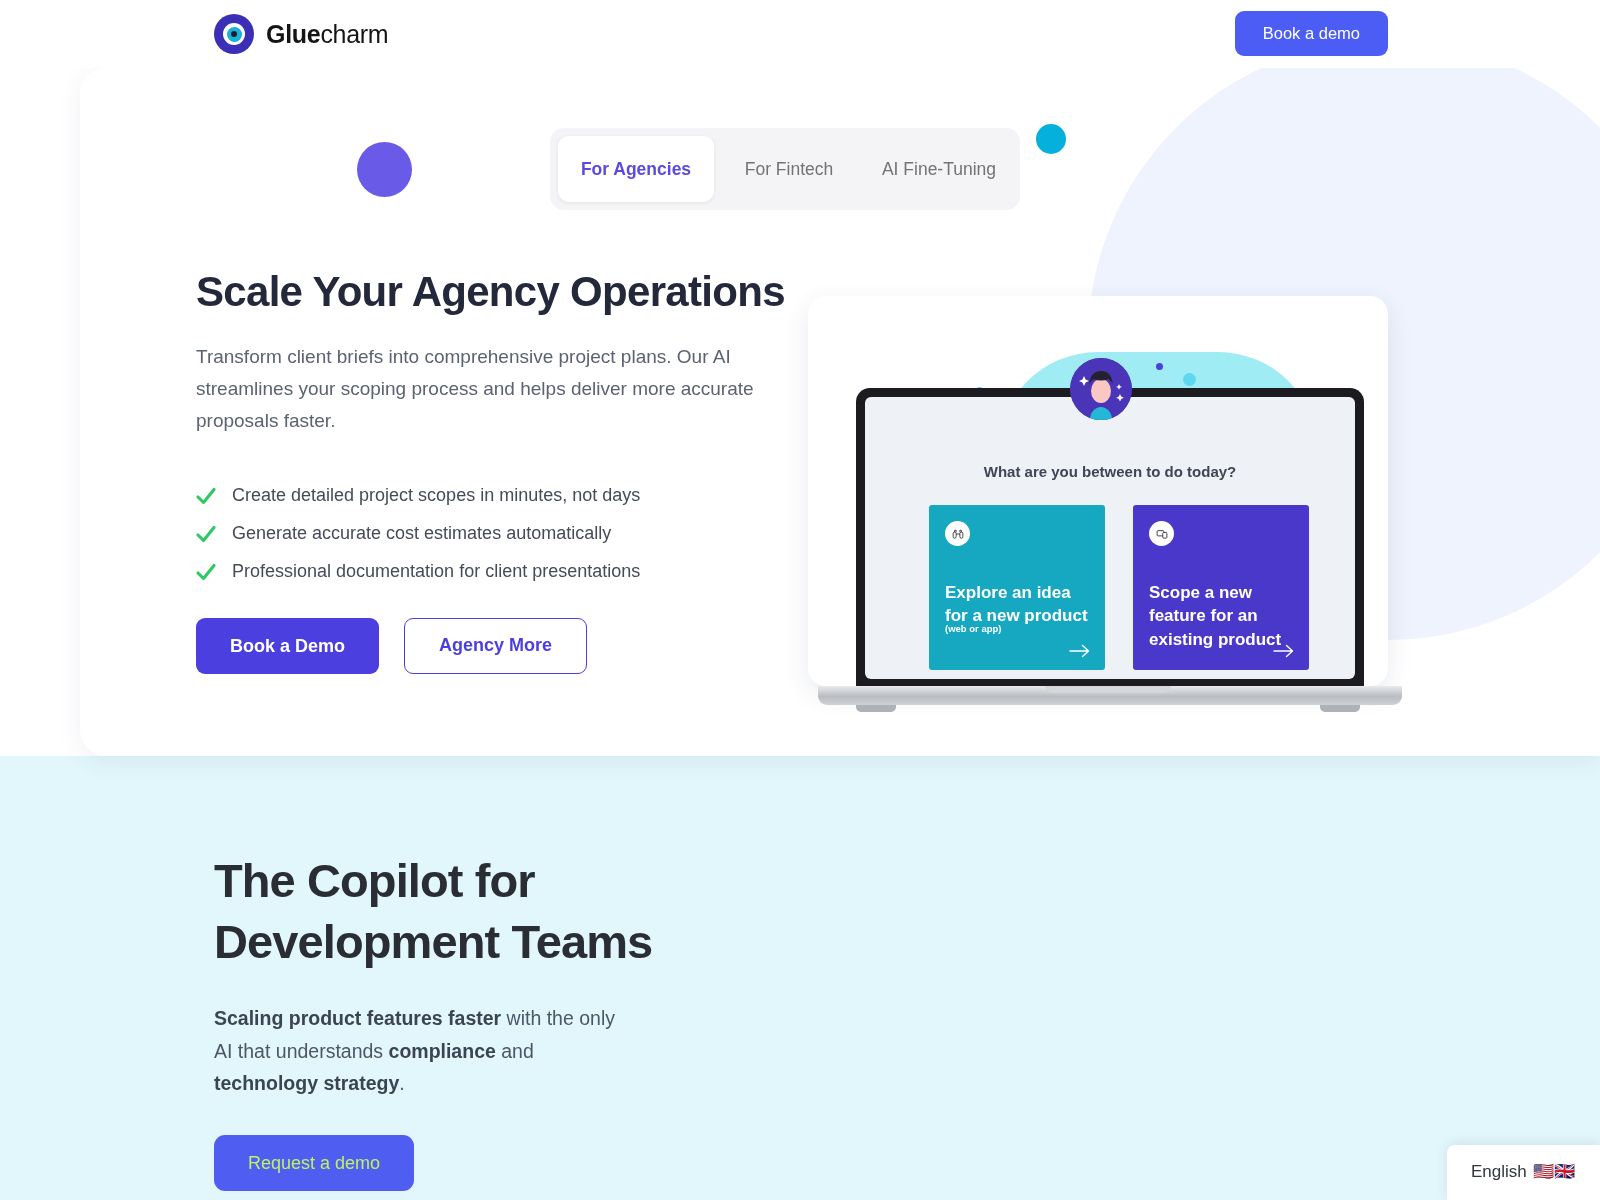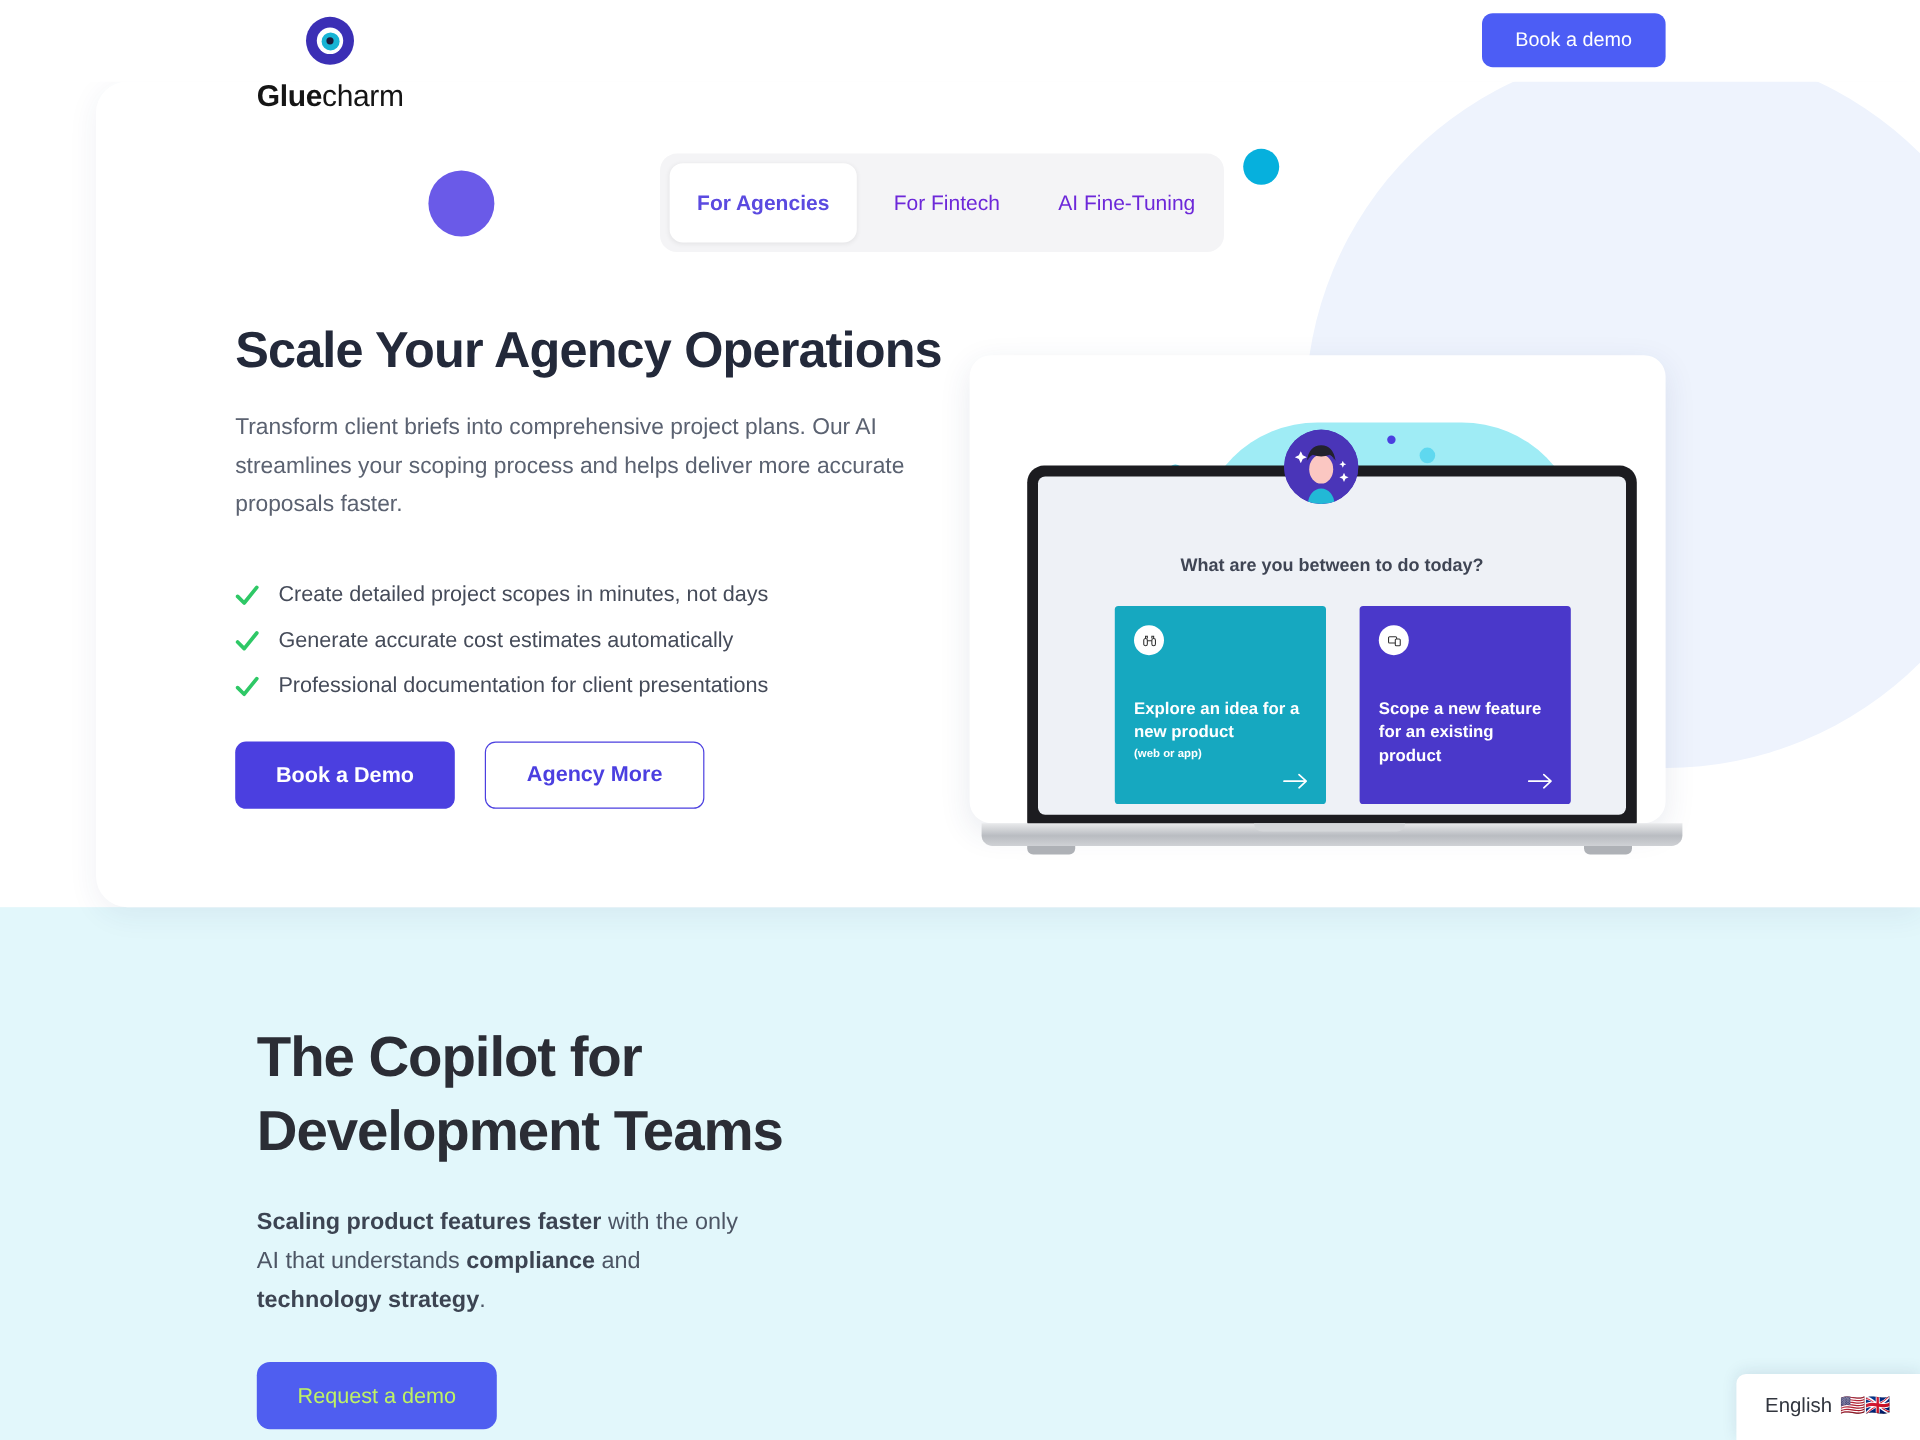--- a/index.html
+++ b/index.html
@@ -11,21 +11,21 @@
     position: relative;
   }
 
   
   .header {
     position: absolute; top: 0; left: 0; width: 1600px; height: 68px;
     background: #ffffff; z-index: 40;
   }
   .logo-wrap {
     position: absolute; left: 214px; top: 14px;
-    display: flex; align-items: center; gap: 12px; flex-direction: column;
+    display: flex; align-items: center; gap: 12px;
   }
   .logo-mark {
     width: 40px; height: 40px; border-radius: 50%;
     background: #3b2fb5;
     display: flex; align-items: center; justify-content: center;
   }
   .logo-mark .ring {
     width: 22px; height: 22px; border-radius: 50%;
     background: #ffffff;
     display: flex; align-items: center; justify-content: center;
@@ -75,21 +75,21 @@
   
   .tabs {
     position: absolute; left: 470px; top: 60px;
     width: 470px; height: 82px;
     background: #f4f4f6; border-radius: 14px;
     display: flex; align-items: center; padding: 8px;
   }
   .tab {
     flex: 0 0 auto; height: 66px;
     display: flex; align-items: center; justify-content: center;
-    text-align: center; font-size: 17.5px; color: #6d28d9;
+    text-align: center; font-size: 17.5px; color: #737373;
     border-radius: 11px; cursor: pointer; line-height: 1.15;
     padding: 0 14px;
   }
   .tab.t0 { width: 156px; }
   .tab.t1 { width: 150px; }
   .tab.t2 { width: 150px; }
   .tab.active {
     background: #ffffff; color: #5b4ae0; font-weight: 700;
     box-shadow: 0 1px 4px rgba(0,0,0,0.07);
   }
@@ -162,21 +162,21 @@
   .lp1-cards { position: absolute; left: 64px; top: 108px; display: flex; gap: 28px; }
   .lp1-card { width: 176px; height: 165px; border-radius: 3px; position: relative; padding: 16px; }
   .lp1-card.teal { background: #16a8c0; }
   .lp1-card.purple { background: #4a38ca; }
   .lp1-icon {
     width: 25px; height: 25px; border-radius: 50%; background: #fff;
     display: flex; align-items: center; justify-content: center;
   }
   .lp1-ctext {
     position: absolute; left: 16px; top: 76px; width: 150px;
-    color: #fff; font-size: 14px; font-weight: 700; line-height: 1.38;
+    color: #fff; font-size: 17px; font-weight: 700; line-height: 1.38;
   }
   .lp1-csub {
     position: absolute; left: 16px; top: 118px; color: #fff;
     font-size: 9.5px; font-weight: 700;
   }
   .lp1-arrow { position: absolute; right: 14px; bottom: 12px; }
 
   .avatar1 {
     position: absolute; left: 262px; top: 90px;
     width: 62px; height: 62px; border-radius: 50%;

